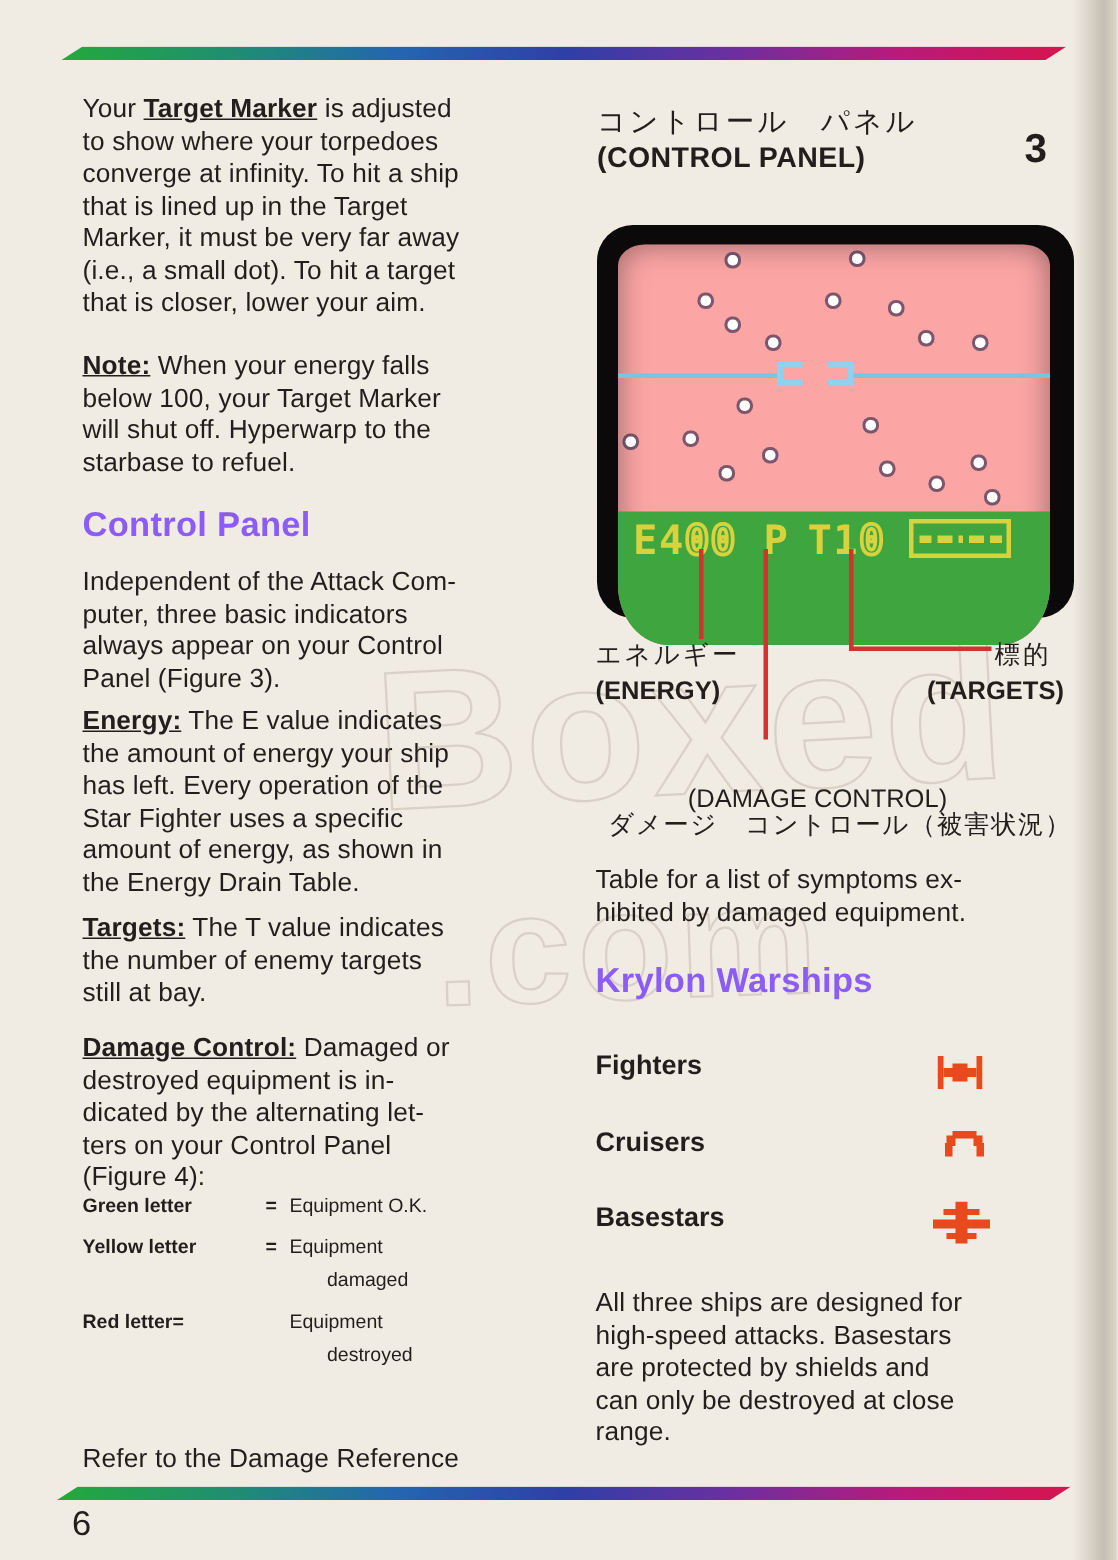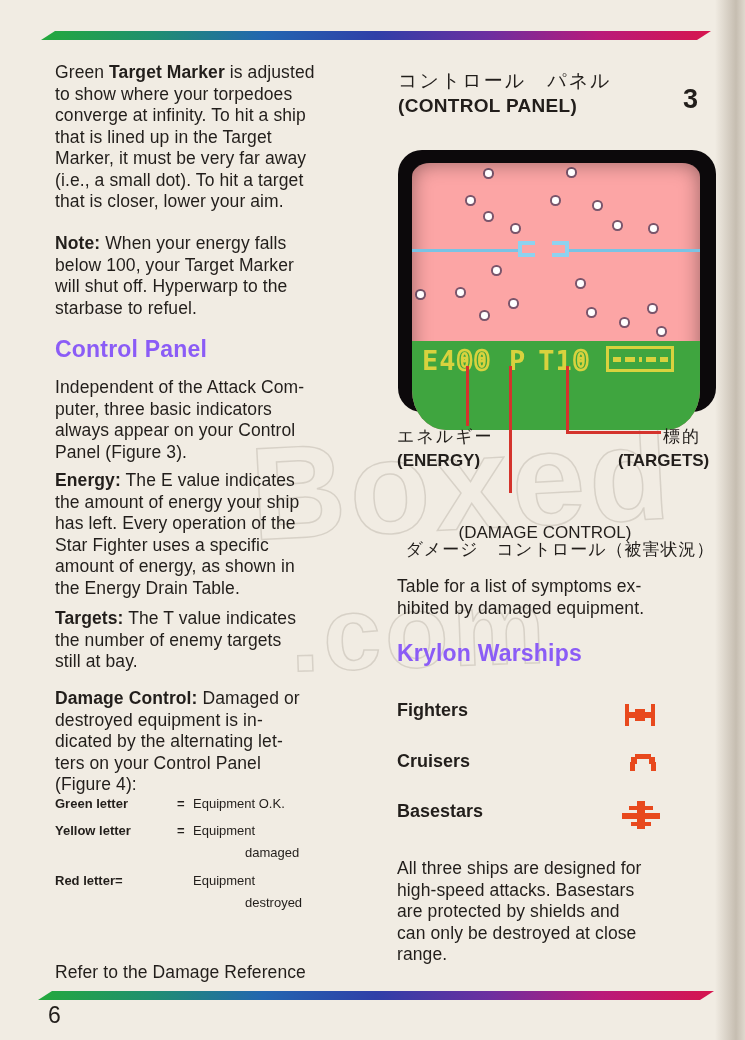--- a/index.html
+++ b/index.html
@@ -19,31 +19,31 @@
 
   
   .wm{position:absolute;z-index:0;font-weight:700;color:transparent;
       -webkit-text-stroke:1.5px rgba(165,155,142,.33);letter-spacing:4px;}
   #wm1{left:250px;top:408px;font-size:132px;transform:rotate(-3deg);}
   #wm2{left:290px;top:572px;font-size:104px;transform:rotate(-2deg);}
 
   
   .tb{position:absolute;white-space:pre-line;font-size:17.5px;line-height:21.5px;
       letter-spacing:.1px;z-index:1;}
-  .b{font-weight:700;}
+  .b{font-weight:700;text-decoration:underline;}
   .heading{position:absolute;font-size:23px;font-weight:700;color:#8b5cf6;z-index:1;letter-spacing:.2px;}
 
   
   #legend{position:absolute;left:55px;top:793px;width:330px;z-index:1;font-size:13px;line-height:21.5px;}
   .def-row{position:relative;}
   .def-row .term{font-weight:700;display:inline-block;}
   .def-row.fixed .term{width:122px;}
   .def-row .eq{font-weight:700;}
   .def-row .val{position:absolute;left:138px;top:0;}
-  .def-row .l2{margin-left:52px;}
+  .def-row .l2{margin-left:25px;}
   .r1{height:27px;} .r2{height:50px;} .r3{height:46px;}
 
   
   .jp{font-weight:400;letter-spacing:2px;}
   #jp-heading{position:absolute;left:398px;top:68px;font-size:19px;z-index:1;}
   #en-heading{position:absolute;left:398px;top:95px;font-size:19px;font-weight:700;letter-spacing:.3px;z-index:1;}
 
   
   #screen-frame{position:absolute;left:398px;top:150px;width:318px;height:262px;
       background:#0c090b;border-radius:24px;z-index:1;}
@@ -96,21 +96,21 @@
 <div class="page">
 
   <div class="wm" id="wm1">Boxed</div>
   <div class="wm" id="wm2">.com</div>
 
   <div class="grad-bar" id="bar-top"></div>
   <div class="grad-bar" id="bar-bottom"></div>
   <div class="pagenum" id="pagenum-3">3</div>
   <div class="pagenum" id="pagenum-6">6</div>
 
-  <div class="tb" style="left:55px;top:62px;width:335px;"><span>Green </span><span class="b">Target Marker</span><span> is adjusted
+  <div class="tb" style="left:55px;top:62px;width:335px;"><span>Your </span><span class="b">Target Marker</span><span> is adjusted
 to show where your torpedoes
 converge at infinity. To hit a ship
 that is lined up in the Target
 Marker, it must be very far away
 (i.e., a small dot). To hit a target
 that is closer, lower your aim.</span></div>
 
   <div class="tb" style="left:55px;top:233px;width:335px;"><span class="b">Note:</span><span> When your energy falls
 below 100, your Target Marker
 will shut off. Hyperwarp to the

